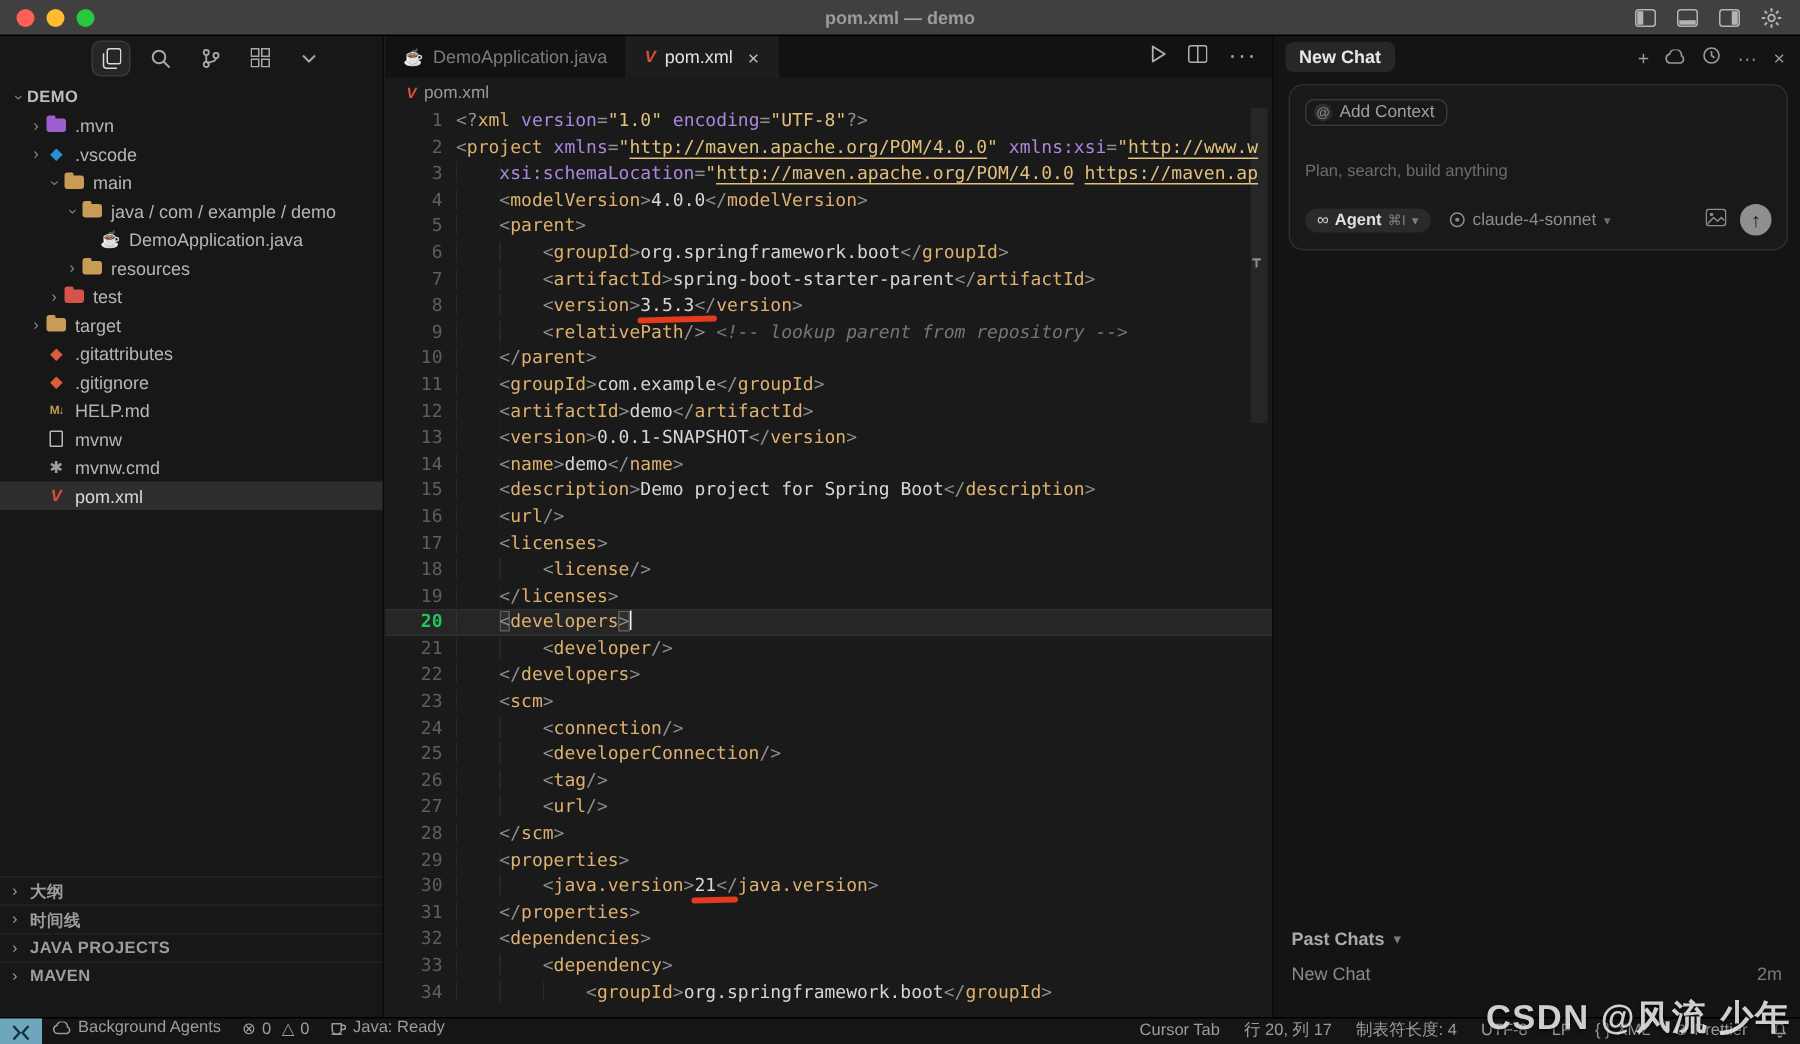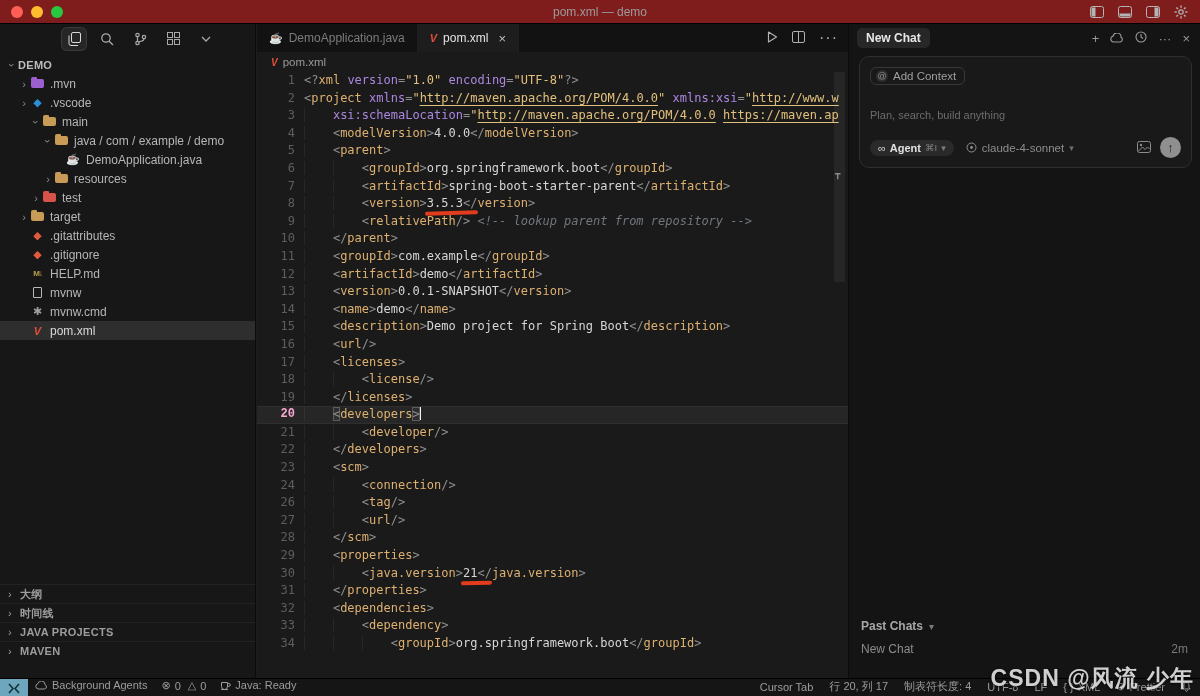--- a/index.html
+++ b/index.html
@@ -1,22 +1,22 @@
 <!DOCTYPE html>
 <html><head>
 <meta charset="utf-8">
 <style>
   * { margin:0; padding:0; box-sizing:border-box; }
   html,body { width:1200px; height:696px; background:#1c1c1c; overflow:hidden;
     font-family:"Liberation Sans", sans-serif; -webkit-font-smoothing:antialiased; }
   .app { position:relative; width:1200px; height:696px; background:#1c1c1c; color:#cfcfcf; }
 
   
-  .titlebar { position:absolute; left:0; top:0; width:1200px; height:24px; background:#7f1d1d;
-    display:flex; align-items:center; border-bottom:1px solid #000; }
+  .titlebar { position:absolute; left:0; top:0; width:1200px; height:24px; background:#404040;
+    display:flex; align-items:center; border-bottom:1px solid #000;font-weight:bold; }
   .traffic { display:flex; gap:8px; margin-left:11px; }
   .tl { width:12px; height:12px; border-radius:50%; }
   .titlebar-title { position:absolute; left:0; right:0; text-align:center; font-size:12px; color:#9b9b9b; pointer-events:none; }
   .titlebar-icons { position:absolute; right:12px; top:0; height:24px; display:flex; align-items:center; gap:14px; color:#b4b4b4; }
   .titlebar-icons svg { display:block; }
 
   
   .sidebar { position:absolute; left:0; top:24px; width:256px; height:654px; background:#171717; border-right:1px solid #0b0b0b; }
   .editor  { position:absolute; left:257px; top:24px; width:591px; height:654px; background:#1a1a1a; }
   .chat    { position:absolute; left:848px; top:24px; width:352px; height:654px; background:#141414; border-left:1px solid #0b0b0b; }
@@ -50,21 +50,21 @@
   .tab.active { background:#1d1d1d; color:#e3e3e3; }
   .tab .close { margin-left:4px; color:#bdbdbd; font-size:13px; }
   .editor-actions { position:absolute; right:10px; top:0; height:28px; display:flex; align-items:center; gap:14px; color:#b0b0b0; }
   .breadcrumb { height:20px; display:flex; align-items:center; gap:5px; padding-left:14px; font-size:11.5px; color:#9a9a9a; }
 
   .code-wrap { position:relative; height:606px; overflow:hidden;
     font-family:"DejaVu Sans Mono","Liberation Mono",monospace; font-size:12px; }
   .line { display:flex; height:17.6px; line-height:17.6px; white-space:pre; }
   .line.active { background:rgba(255,255,255,.055); box-shadow:inset 0 1px 0 rgba(255,255,255,.04), inset 0 -1px 0 rgba(255,255,255,.04); }
   .lnum { width:38px; flex:none; text-align:right; color:#5e5e5e; user-select:none; }
-  .line.active .lnum { color:#f9a8d4; font-weight:bold;font-family:Liberation Mono, monospace; }
+  .line.active .lnum { color:#22c55e; font-weight:bold; }
   .ltext { padding-left:9px; }
   .tk-p { color:#8f8f8f; } .tk-t { color:#deb170; } .tk-a { color:#ab87e0; }
   .tk-s { color:#e2c07c; } .tk-x { color:#d6d6d6; }
   .tk-l { color:#e2c07c; text-decoration:underline; text-underline-offset:2.5px; text-decoration-thickness:1px; }
   .tk-c { color:#70777f; font-style:italic; }
   .ind { background:repeating-linear-gradient(to right, rgba(255,255,255,.06) 0 1px, transparent 1px 28.9px); }
   .bh { box-shadow:inset 0 0 0 1px #5c5c5c; background:rgba(255,255,255,.04); }
   .rm { position:relative; }
   .rm::after { content:""; position:absolute; left:-2px; right:-15px; bottom:-5px; height:4px;
     background:#e23b1e; border-radius:3px; transform:rotate(-1.5deg); }
@@ -348,20 +348,21 @@
         <div class="line"><span class="lnum">15</span><span class="ltext"><span class="tk-x ind">    </span><span class="tk-p">&lt;</span><span class="tk-t">description</span><span class="tk-p">&gt;</span><span class="tk-x">Demo project for Spring Boot</span><span class="tk-p">&lt;/</span><span class="tk-t">description</span><span class="tk-p">&gt;</span></span></div>
         <div class="line"><span class="lnum">16</span><span class="ltext"><span class="tk-x ind">    </span><span class="tk-p">&lt;</span><span class="tk-t">url</span><span class="tk-p">/&gt;</span></span></div>
         <div class="line"><span class="lnum">17</span><span class="ltext"><span class="tk-x ind">    </span><span class="tk-p">&lt;</span><span class="tk-t">licenses</span><span class="tk-p">&gt;</span></span></div>
         <div class="line"><span class="lnum">18</span><span class="ltext"><span class="tk-x ind">        </span><span class="tk-p">&lt;</span><span class="tk-t">license</span><span class="tk-p">/&gt;</span></span></div>
         <div class="line"><span class="lnum">19</span><span class="ltext"><span class="tk-x ind">    </span><span class="tk-p">&lt;/</span><span class="tk-t">licenses</span><span class="tk-p">&gt;</span></span></div>
         <div class="line active"><span class="lnum">20</span><span class="ltext"><span class="tk-x ind">    </span><span class="tk-p bh">&lt;</span><span class="tk-t">developers</span><span class="tk-p bh">&gt;</span><span class="cursor-caret"></span></span></div>
         <div class="line"><span class="lnum">21</span><span class="ltext"><span class="tk-x ind">        </span><span class="tk-p">&lt;</span><span class="tk-t">developer</span><span class="tk-p">/&gt;</span></span></div>
         <div class="line"><span class="lnum">22</span><span class="ltext"><span class="tk-x ind">    </span><span class="tk-p">&lt;/</span><span class="tk-t">developers</span><span class="tk-p">&gt;</span></span></div>
         <div class="line"><span class="lnum">23</span><span class="ltext"><span class="tk-x ind">    </span><span class="tk-p">&lt;</span><span class="tk-t">scm</span><span class="tk-p">&gt;</span></span></div>
         <div class="line"><span class="lnum">24</span><span class="ltext"><span class="tk-x ind">        </span><span class="tk-p">&lt;</span><span class="tk-t">connection</span><span class="tk-p">/&gt;</span></span></div>
+        <div class="line"><span class="lnum">25</span><span class="ltext"><span class="tk-x ind">        </span><span class="tk-p">&lt;</span><span class="tk-t">developerConnection</span><span class="tk-p">/&gt;</span></span></div>
         <div class="line"><span class="lnum">26</span><span class="ltext"><span class="tk-x ind">        </span><span class="tk-p">&lt;</span><span class="tk-t">tag</span><span class="tk-p">/&gt;</span></span></div>
         <div class="line"><span class="lnum">27</span><span class="ltext"><span class="tk-x ind">        </span><span class="tk-p">&lt;</span><span class="tk-t">url</span><span class="tk-p">/&gt;</span></span></div>
         <div class="line"><span class="lnum">28</span><span class="ltext"><span class="tk-x ind">    </span><span class="tk-p">&lt;/</span><span class="tk-t">scm</span><span class="tk-p">&gt;</span></span></div>
         <div class="line"><span class="lnum">29</span><span class="ltext"><span class="tk-x ind">    </span><span class="tk-p">&lt;</span><span class="tk-t">properties</span><span class="tk-p">&gt;</span></span></div>
         <div class="line"><span class="lnum">30</span><span class="ltext"><span class="tk-x ind">        </span><span class="tk-p">&lt;</span><span class="tk-t">java.version</span><span class="tk-p">&gt;</span><span class="tk-x rm">21</span><span class="tk-p">&lt;/</span><span class="tk-t">java.version</span><span class="tk-p">&gt;</span></span></div>
         <div class="line"><span class="lnum">31</span><span class="ltext"><span class="tk-x ind">    </span><span class="tk-p">&lt;/</span><span class="tk-t">properties</span><span class="tk-p">&gt;</span></span></div>
         <div class="line"><span class="lnum">32</span><span class="ltext"><span class="tk-x ind">    </span><span class="tk-p">&lt;</span><span class="tk-t">dependencies</span><span class="tk-p">&gt;</span></span></div>
         <div class="line"><span class="lnum">33</span><span class="ltext"><span class="tk-x ind">        </span><span class="tk-p">&lt;</span><span class="tk-t">dependency</span><span class="tk-p">&gt;</span></span></div>
         <div class="line"><span class="lnum">34</span><span class="ltext"><span class="tk-x ind">            </span><span class="tk-p">&lt;</span><span class="tk-t">groupId</span><span class="tk-p">&gt;</span><span class="tk-x">org.springframework.boot</span><span class="tk-p">&lt;/</span><span class="tk-t">groupId</span><span class="tk-p">&gt;</span></span></div>
         <div class="vscroll"></div>

